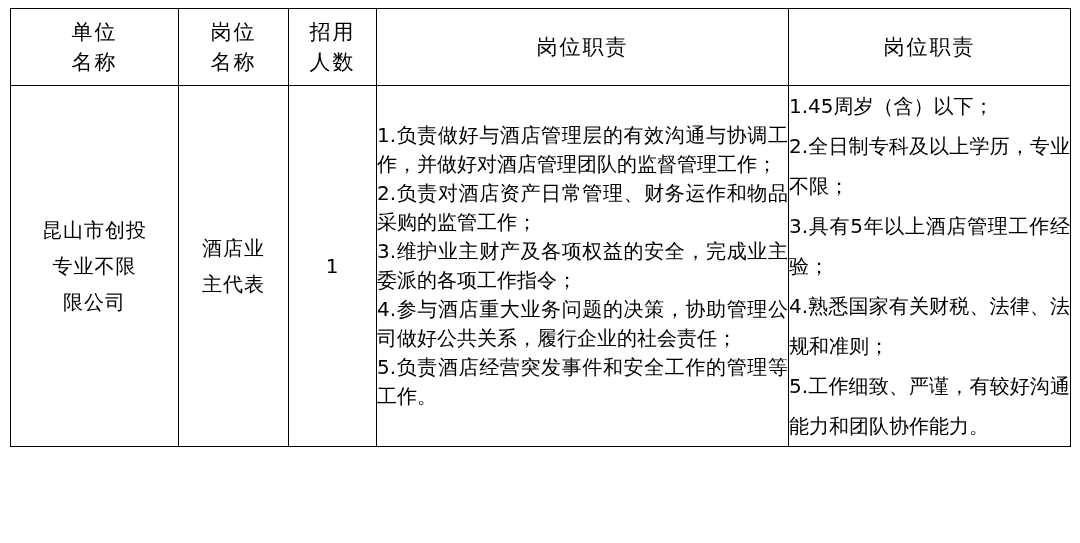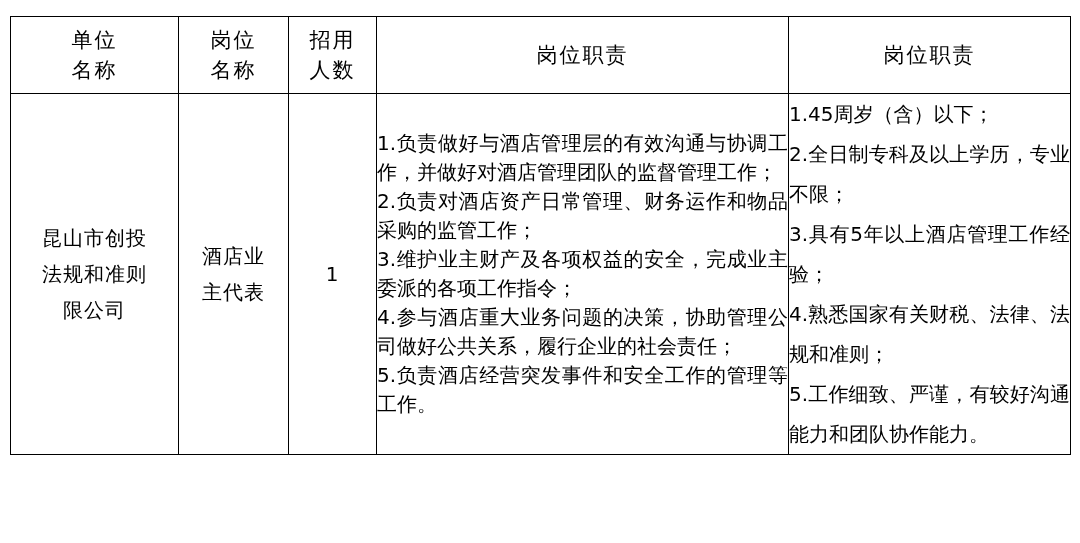--- a/index.html
+++ b/index.html
@@ -18,21 +18,21 @@
     width: 1080px;
     height: 543px;
     position: relative;
     box-sizing: border-box;
     padding: 8px 10px 6px 10px;
   }
   table.job-table {
     border-collapse: collapse;
     table-layout: fixed;
     width: 1060px;
-    margin: 8px auto;
+    margin: 0 auto;
     padding-left: 48px;
   }
   table.job-table th,
   table.job-table td {
     border: 1px solid #000000;
     vertical-align: middle;
     padding: 0;
   }
   
   col.c-unit   { width: 168px; }
@@ -125,21 +125,21 @@
         </th>
         <th>
           <span class="hdr">岗位职责</span>
         </th>
       </tr>
     </thead>
     <tbody>
       <tr>
         <td class="cell-unit">
           <span class="txt">昆山市创投
-法规和准则
+专业不限
 限公司</span>
         </td>
         <td class="cell-post">
           <span class="txt">酒店业
 主代表</span>
         </td>
         <td class="cell-num">
           <span class="txt">1</span>
         </td>
         <td class="cell-duty">

